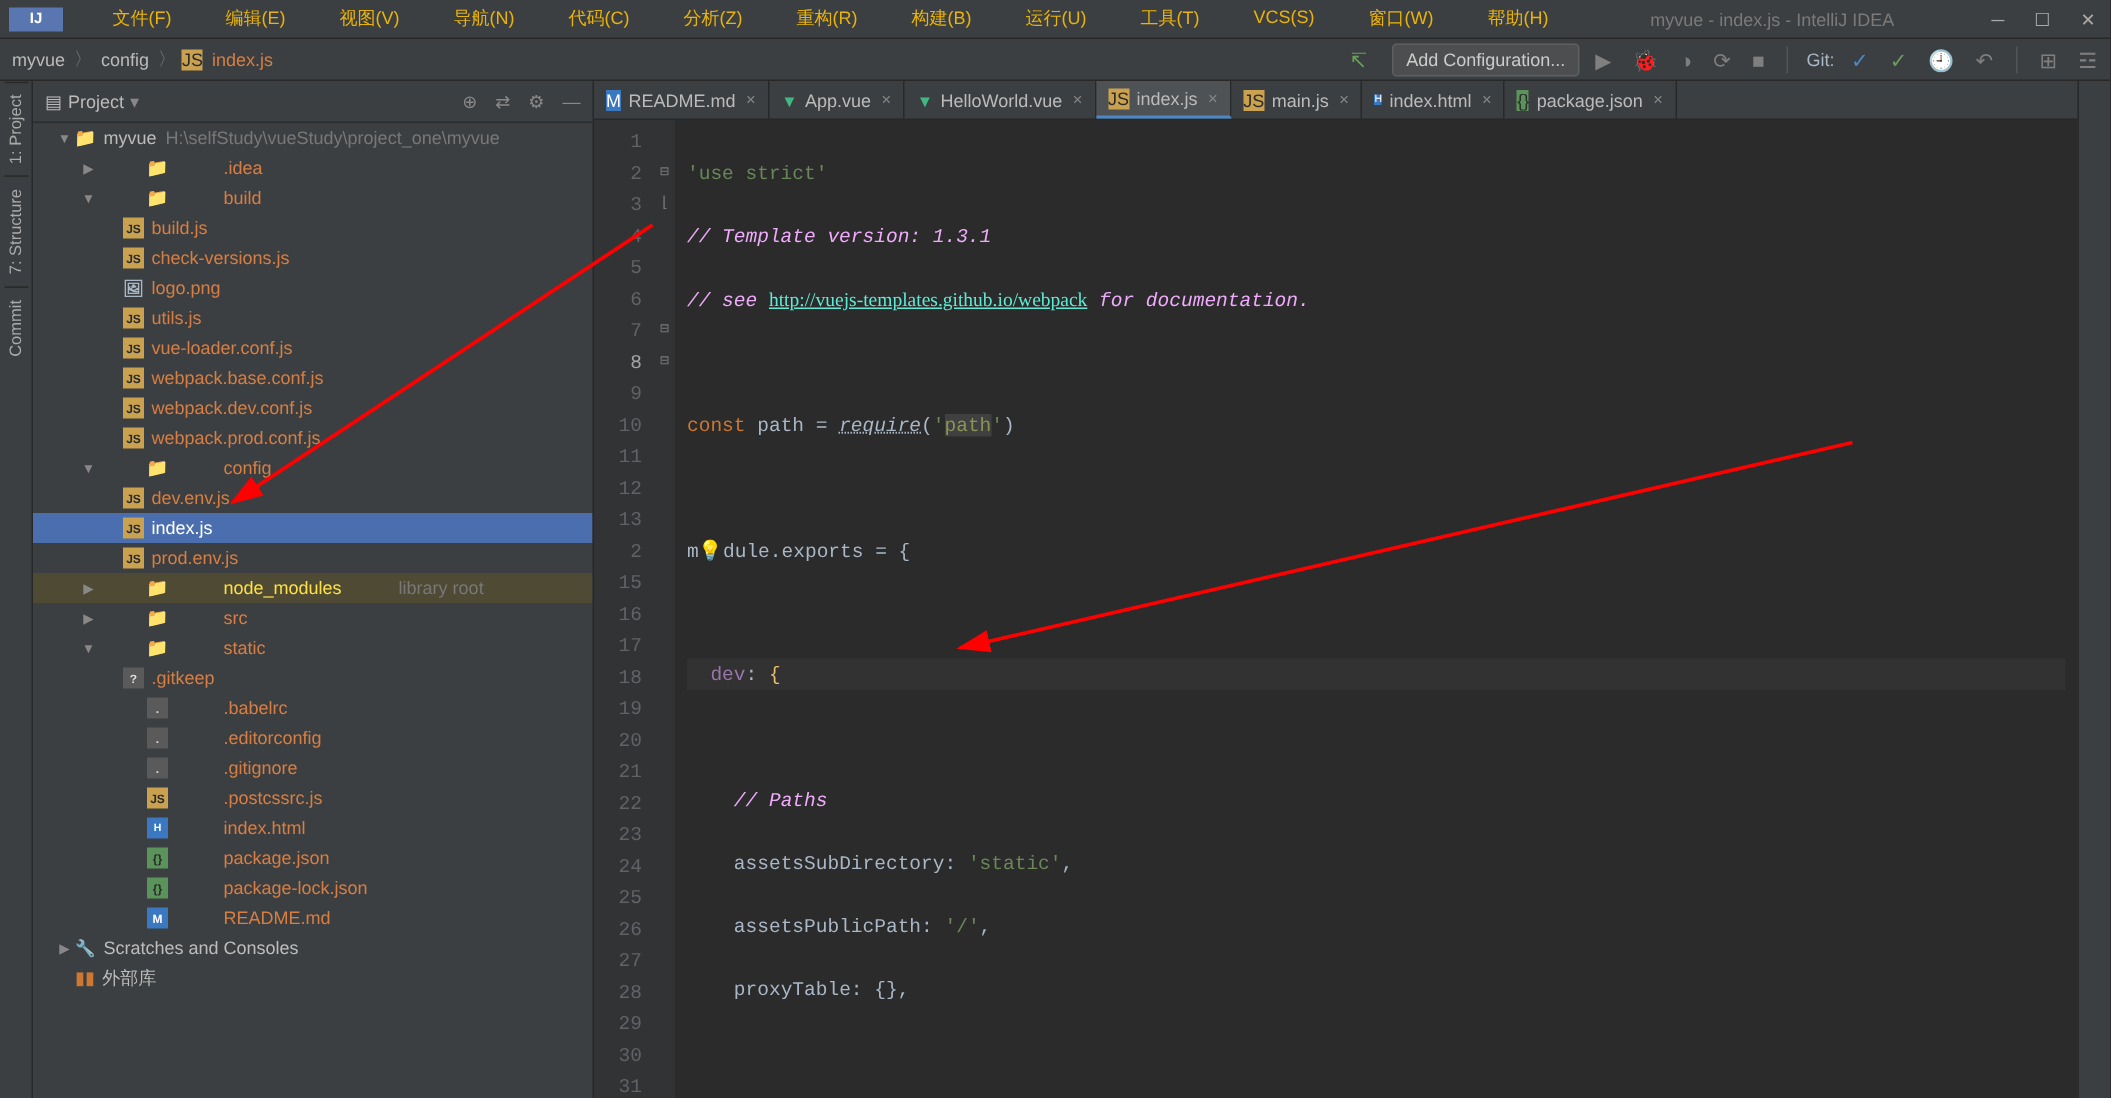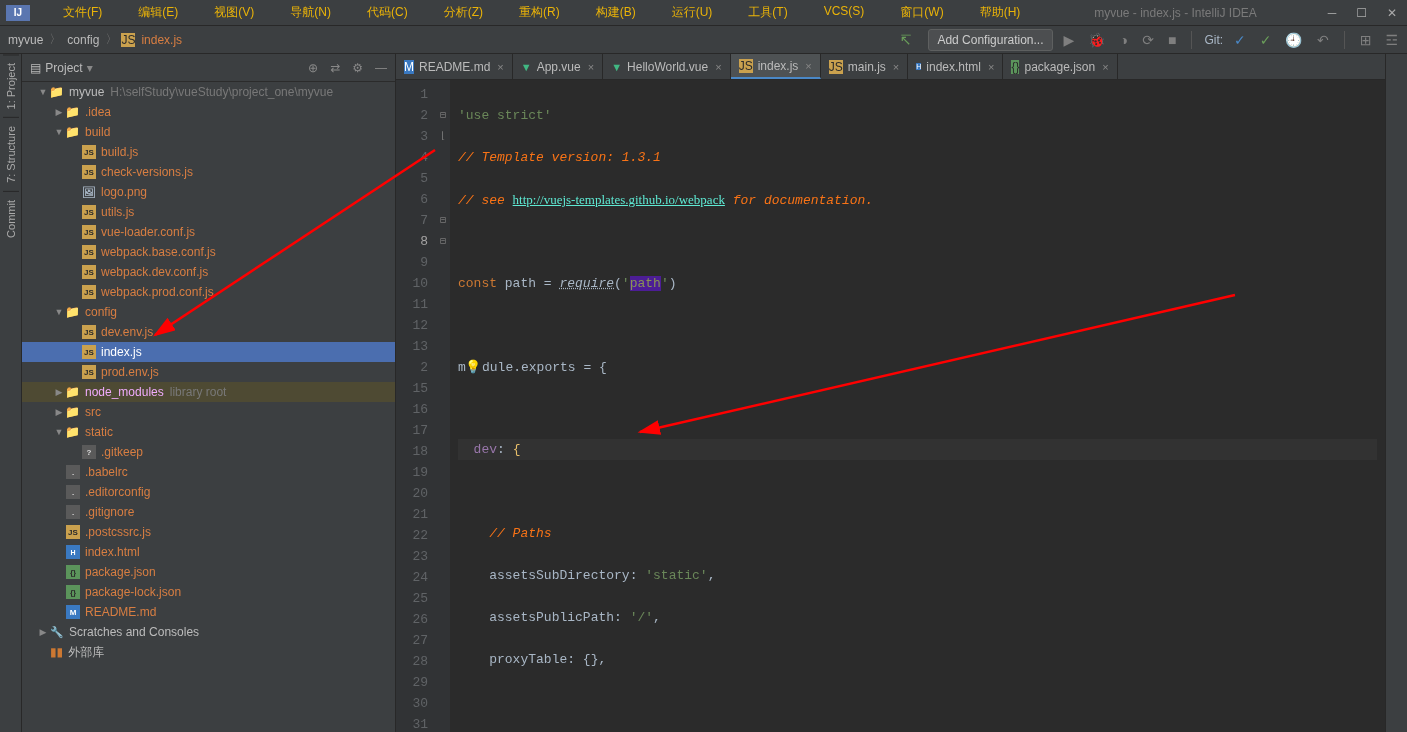--- a/index.html
+++ b/index.html
@@ -13,21 +13,21 @@
   height: 732px;
 }
 .titlebar {
   height: 26px;
   background: #3c3f41;
   display: flex;
   align-items: center;
   border-bottom: 1px solid #282828;
 }
 .titlebar .logo {
-  width: 24px; height: 16px;
+  width: 36px; height: 16px;
   background: #5a76b0;
   margin: 0 6px;
   display: flex; align-items: center; justify-content: center;
   color: #fff; font-size: 10px; font-weight: bold;
 }
 .menubar { display: flex; gap: 2px; }
 .menubar .item {
   padding: 3px 7px;
   color: #eab308;
   cursor: default;
@@ -108,23 +108,23 @@
 .ficon.json { background: #5b945b; color: #2b2b2b; }
 .ficon.md { background: #3a79c1; color: #fff; }
 .ficon.html { background: #3a79c1; color: #fff; font-size: 7px; }
 .ficon.img { background: none; }
 .ficon.img::before { content: "🖼"; font-size: 11px; }
 .ficon.generic { background: #5a5a5a; color: #ddd; }
 .ficon.scr { background: none; }
 .ficon.scr::before { content: "🔧"; font-size: 11px; }
 .tree-row .name { color: #d87e42; }
 .tree-row .name.white { color: #bcbcbc; }
-.tree-row .name.lib { color: #f0abfc; }
+.tree-row .name.lib { color: #fde047; }
 .tree-row .hint { color: #787878; margin-left: 6px; }
-.depth1 { padding-left: 14px; } .depth2 { padding-left: 30px; }
+.depth1 { padding-left: 14px; } .depth2 { padding-left: 30px; gap: 32px; }
 .depth3 { padding-left: 46px; }
 
 .editor-area { flex: 1; display: flex; flex-direction: column; background: #2b2b2b; }
 .tabs {
   height: 26px; background: #3c3f41; display: flex; align-items: stretch;
   border-bottom: 1px solid #282828;
 }
 .etab {
   display: flex; align-items: center; padding: 0 8px; gap: 5px;
   border-right: 1px solid #282828; color: #bbb; font-size: 12px;
@@ -146,25 +146,25 @@
 }
 .foldcol .fm { display: block; height: 21px; }
 .code {
   flex: 1; padding: 4px 8px; line-height: 21px; white-space: pre;
   color: #a9b7c6; overflow-x: auto;
 }
 .code .line { height: 21px; }
 .code .line.cur { background: #323232; margin-top: 40px; }
 .tk-str { color: #6a8759; }
 .tk-kw { color: #cc7832; }
-.tk-cm { color: #f97316; font-style: italic; }
+.tk-cm { color: #f0abfc; font-style: italic; }
 .tk-id { color: #9876aa; }
 .tk-fn { font-style: italic; }
 .tk-url { color: #5eead4; text-decoration: underline; font-family: Liberation Serif, serif; }
-.tk-path { background: #4c1d95; color: #899455; }
+.tk-path { background: #404040; color: #899455; }
 .tk-brace { color: #e8bf6a; }
 .bulb { color: #e8bf35; }
 
 .rightgutter {
   width: 22px; background: #3c3f41; border-left: 1px solid #282828;
 }
 .annot-svg {
   position: absolute; left: 0; top: 0; width: 100%; height: 100%;
   pointer-events: none; z-index: 50;
 }

